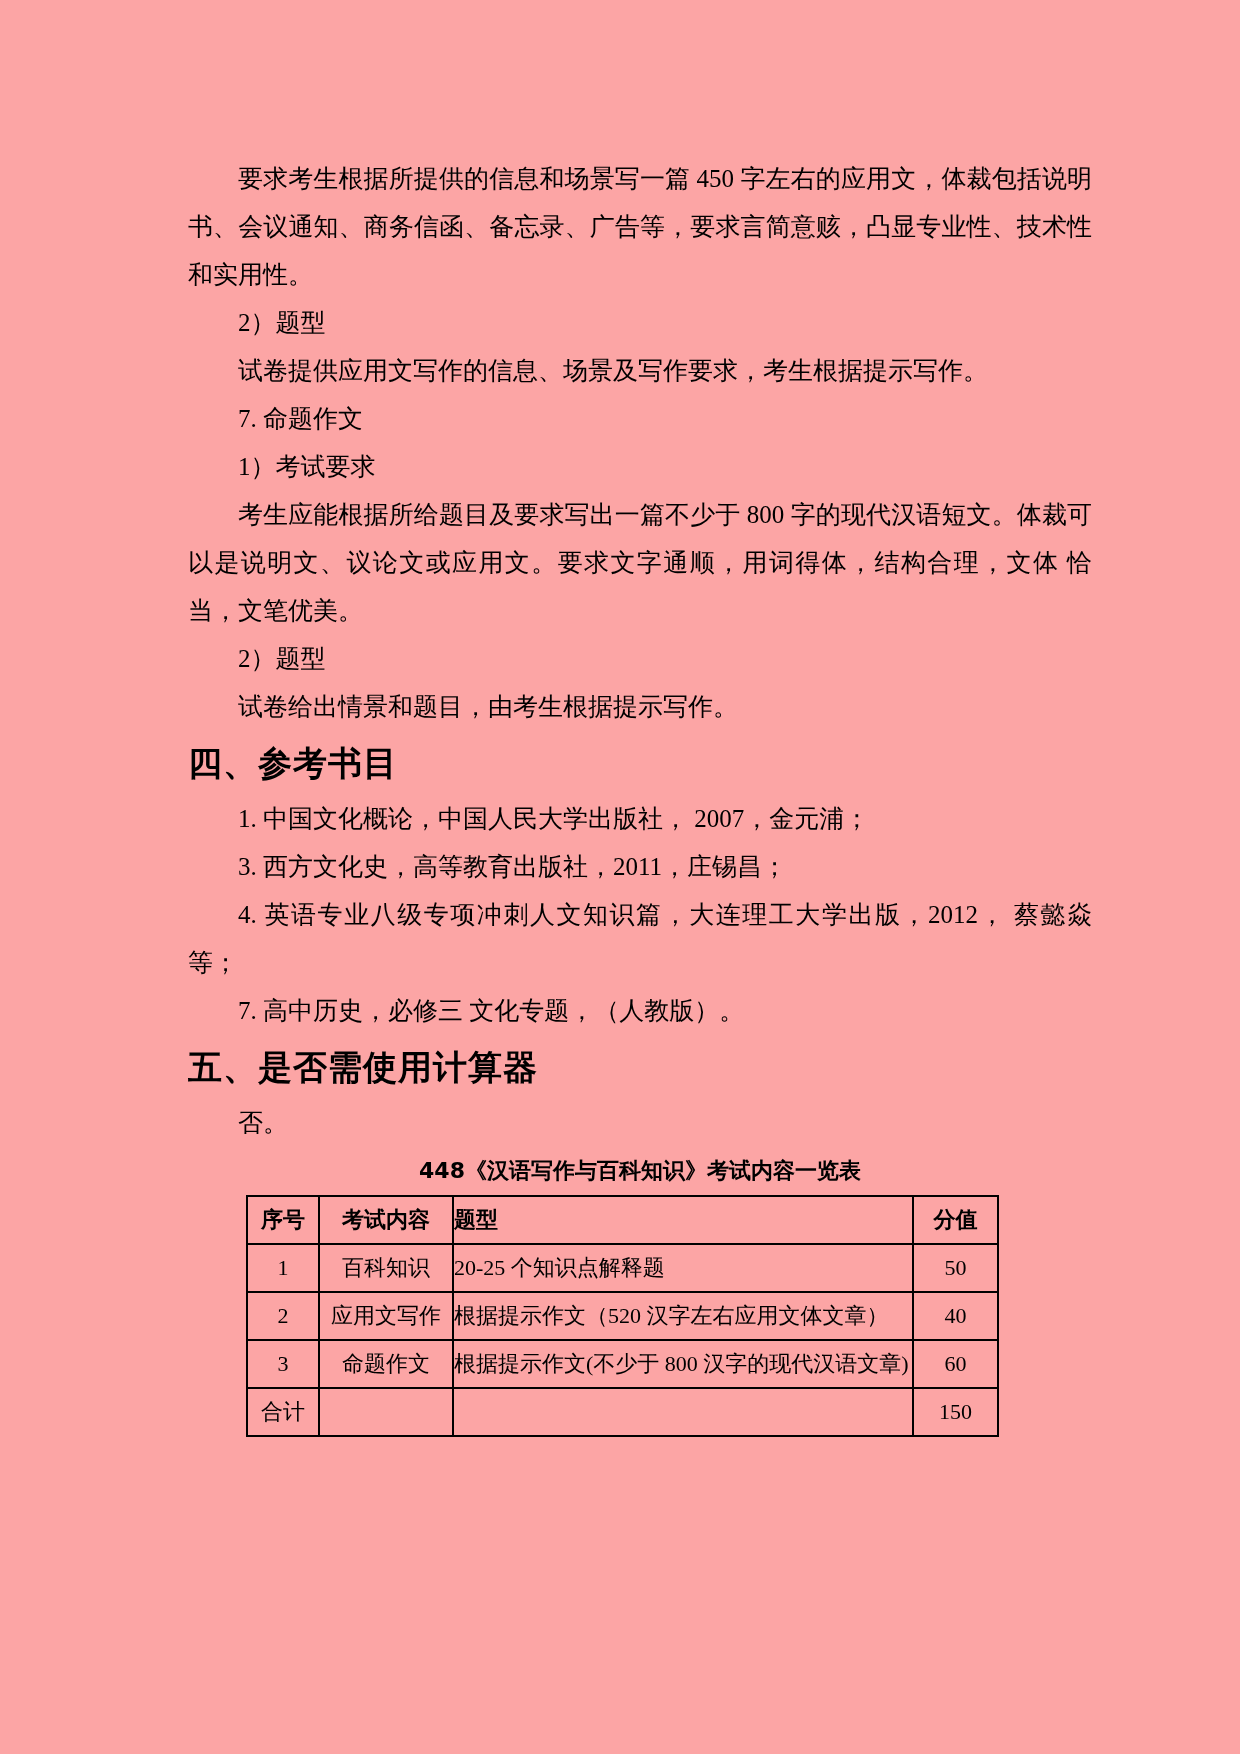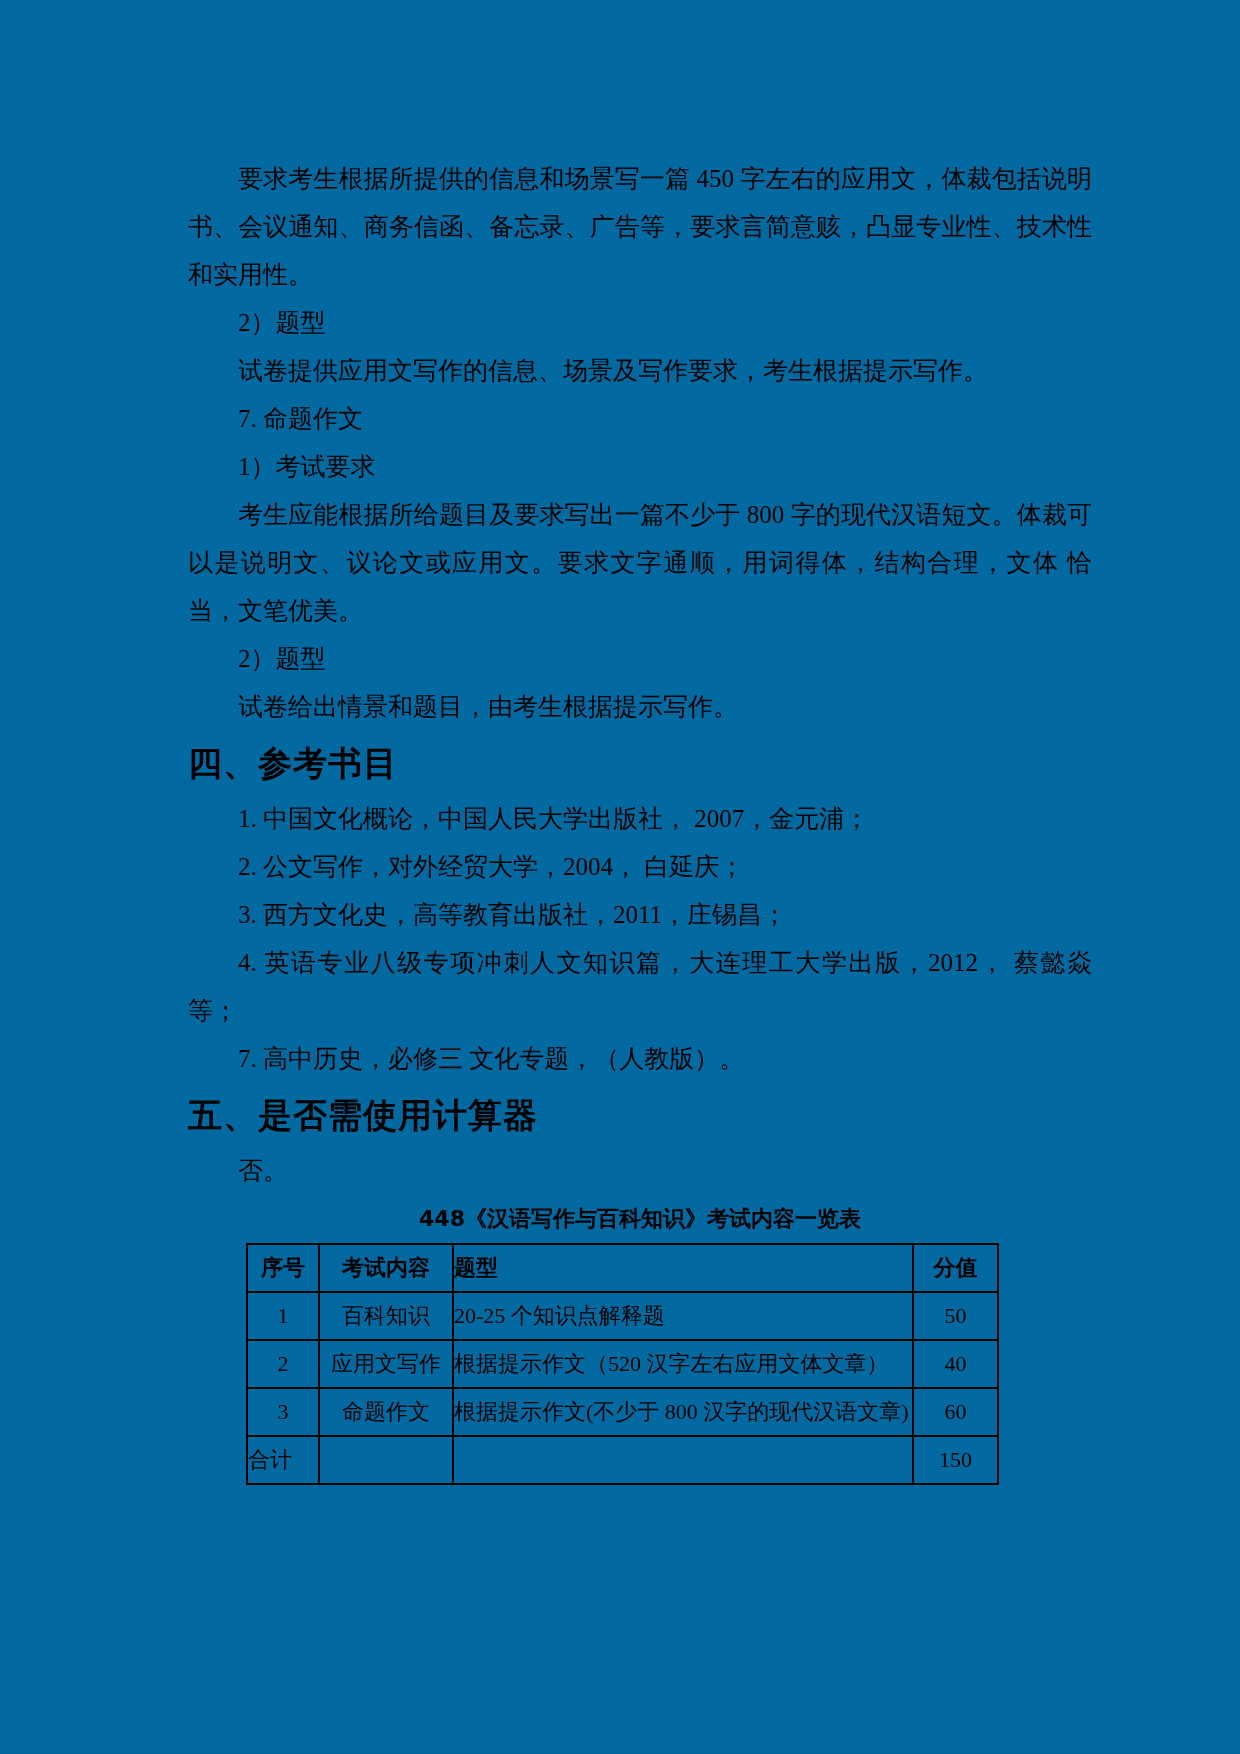--- a/index.html
+++ b/index.html
@@ -5,21 +5,21 @@
   html, body {
     margin: 0;
     padding: 0;
     background: #ffffff;
   }
   .page {
     position: relative;
     width: 1240px;
     height: 1754px;
     margin: 0 auto;
-    background: #0369a1;
+    background: #fca5a5;
     box-sizing: border-box;
     padding: 155px 148px 0 188px;
     color: #000000;
     font-family: "Liberation Serif", "DejaVu Serif", serif;
     font-size: 25px;
     line-height: 48px;
     overflow: hidden;
   }
   p.body-para {
     margin: 0;
@@ -67,40 +67,40 @@
   table.exam-table th {
     font-family: "DejaVu Sans", "Liberation Sans", sans-serif;
     font-weight: bold;
     font-size: 22px;
   }
   .cell-center { text-align: center; }
   .cell-left   { text-align: left; padding-left: 8px; }
   td.total-label {
     font-family: "DejaVu Sans", "Liberation Sans", sans-serif;
     font-weight: normal;
+    text-align: center;
   }
 </style>
 </head>
 <body>
 
 <div class="page">
 
   <p class="body-para">要求考生根据所提供的信息和场景写一篇 450 字左右的应用文，体裁包括说明书、会议通知、商务信函、备忘录、广告等，要求言简意赅，凸显专业性、技术性和实用性。</p>
   <p class="body-para">2）题型</p>
   <p class="body-para">试卷提供应用文写作的信息、场景及写作要求，考生根据提示写作。</p>
   <p class="body-para">7. 命题作文</p>
   <p class="body-para">1）考试要求</p>
   <p class="body-para">考生应能根据所给题目及要求写出一篇不少于 800 字的现代汉语短文。体裁可以是说明文、议论文或应用文。要求文字通顺，用词得体，结构合理，文体 恰当，文笔优美。</p>
   <p class="body-para">2）题型</p>
   <p class="body-para">试卷给出情景和题目，由考生根据提示写作。</p>
 
   <h2 class="section-heading">四、参考书目</h2>
 
   <p class="body-para">1. 中国文化概论，中国人民大学出版社， 2007，金元浦；</p>
-  <p class="body-para">2. 公文写作，对外经贸大学，2004， 白延庆；</p>
   <p class="body-para">3. 西方文化史，高等教育出版社，2011，庄锡昌；</p>
   <p class="body-para">4. 英语专业八级专项冲刺人文知识篇，大连理工大学出版，2012， 蔡懿焱等；</p>
   <p class="body-para">7. 高中历史，必修三 文化专题，（人教版）。</p>
 
   <h2 class="section-heading">五、是否需使用计算器</h2>
 
   <p class="body-para">否。</p>
 
   <div class="table-title">448《汉语写作与百科知识》考试内容一览表</div>
 

